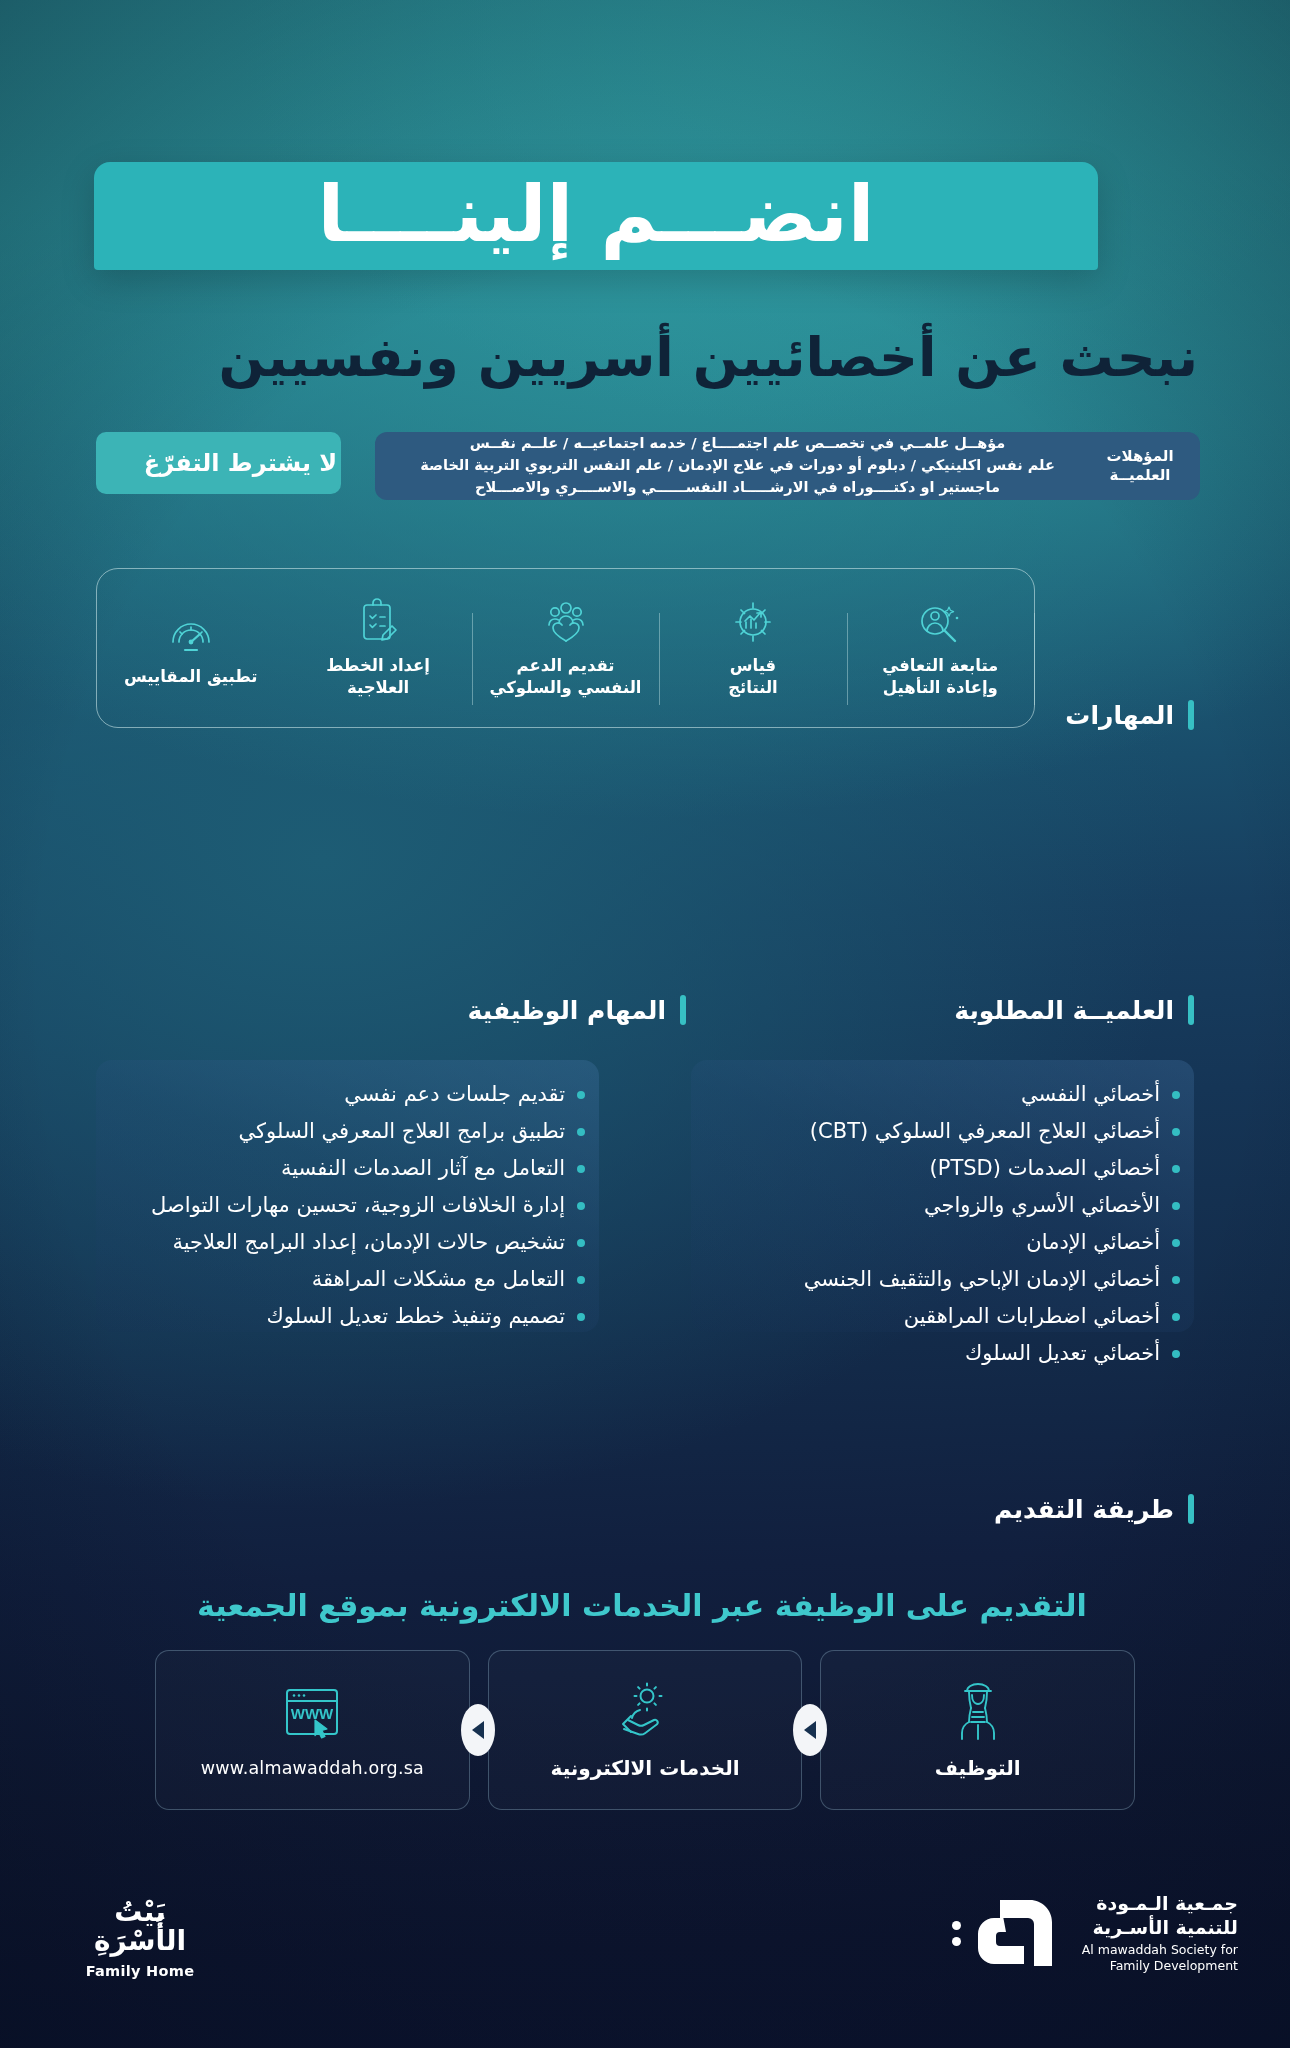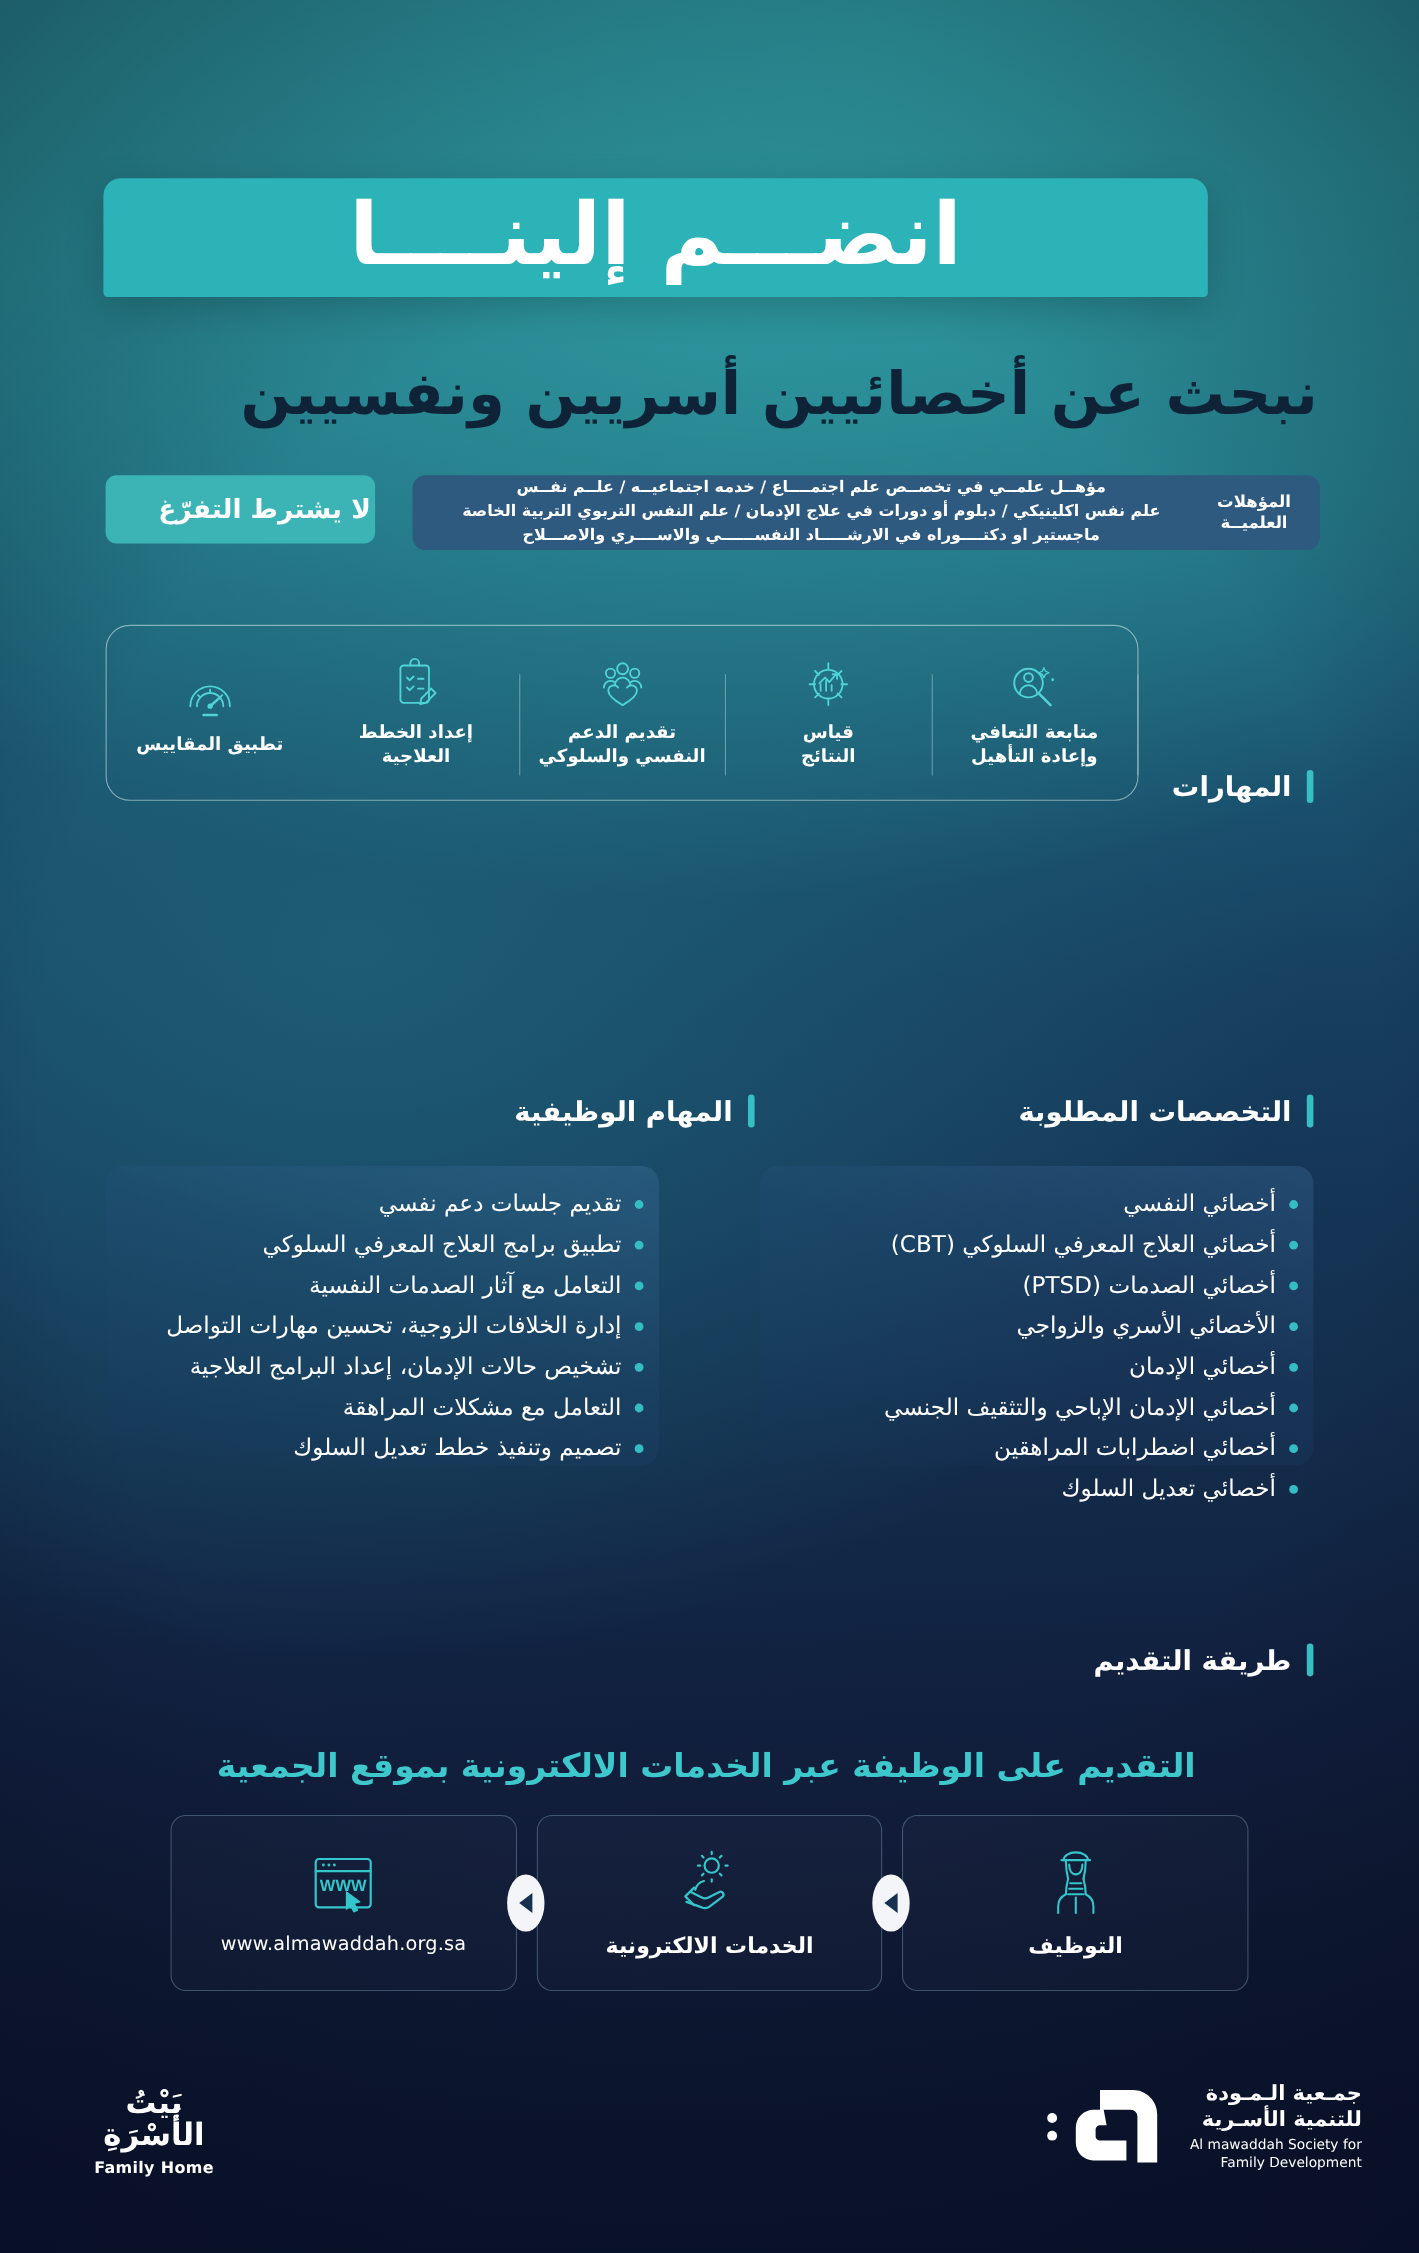--- a/index.html
+++ b/index.html
@@ -299,21 +299,21 @@
         </svg>
       </div>
       <div class="skill-label">متابعة التعافي
 وإعادة التأهيل</div>
     </div>
 
   </div>
 
   <div class="sec-head" style="right:96px; top:995px;">
     <div class="sec-bar"></div>
-    <div class="sec-title">التخصصات المطلوبة</div>
+    <div class="sec-title">العلميــة المطلوبة</div>
   </div>
 
   <div class="sec-head" style="right:604px; top:995px;">
     <div class="sec-bar"></div>
     <div class="sec-title">المهام الوظيفية</div>
   </div>
 
   <div class="list-card right">
     <ul>
       <li>

